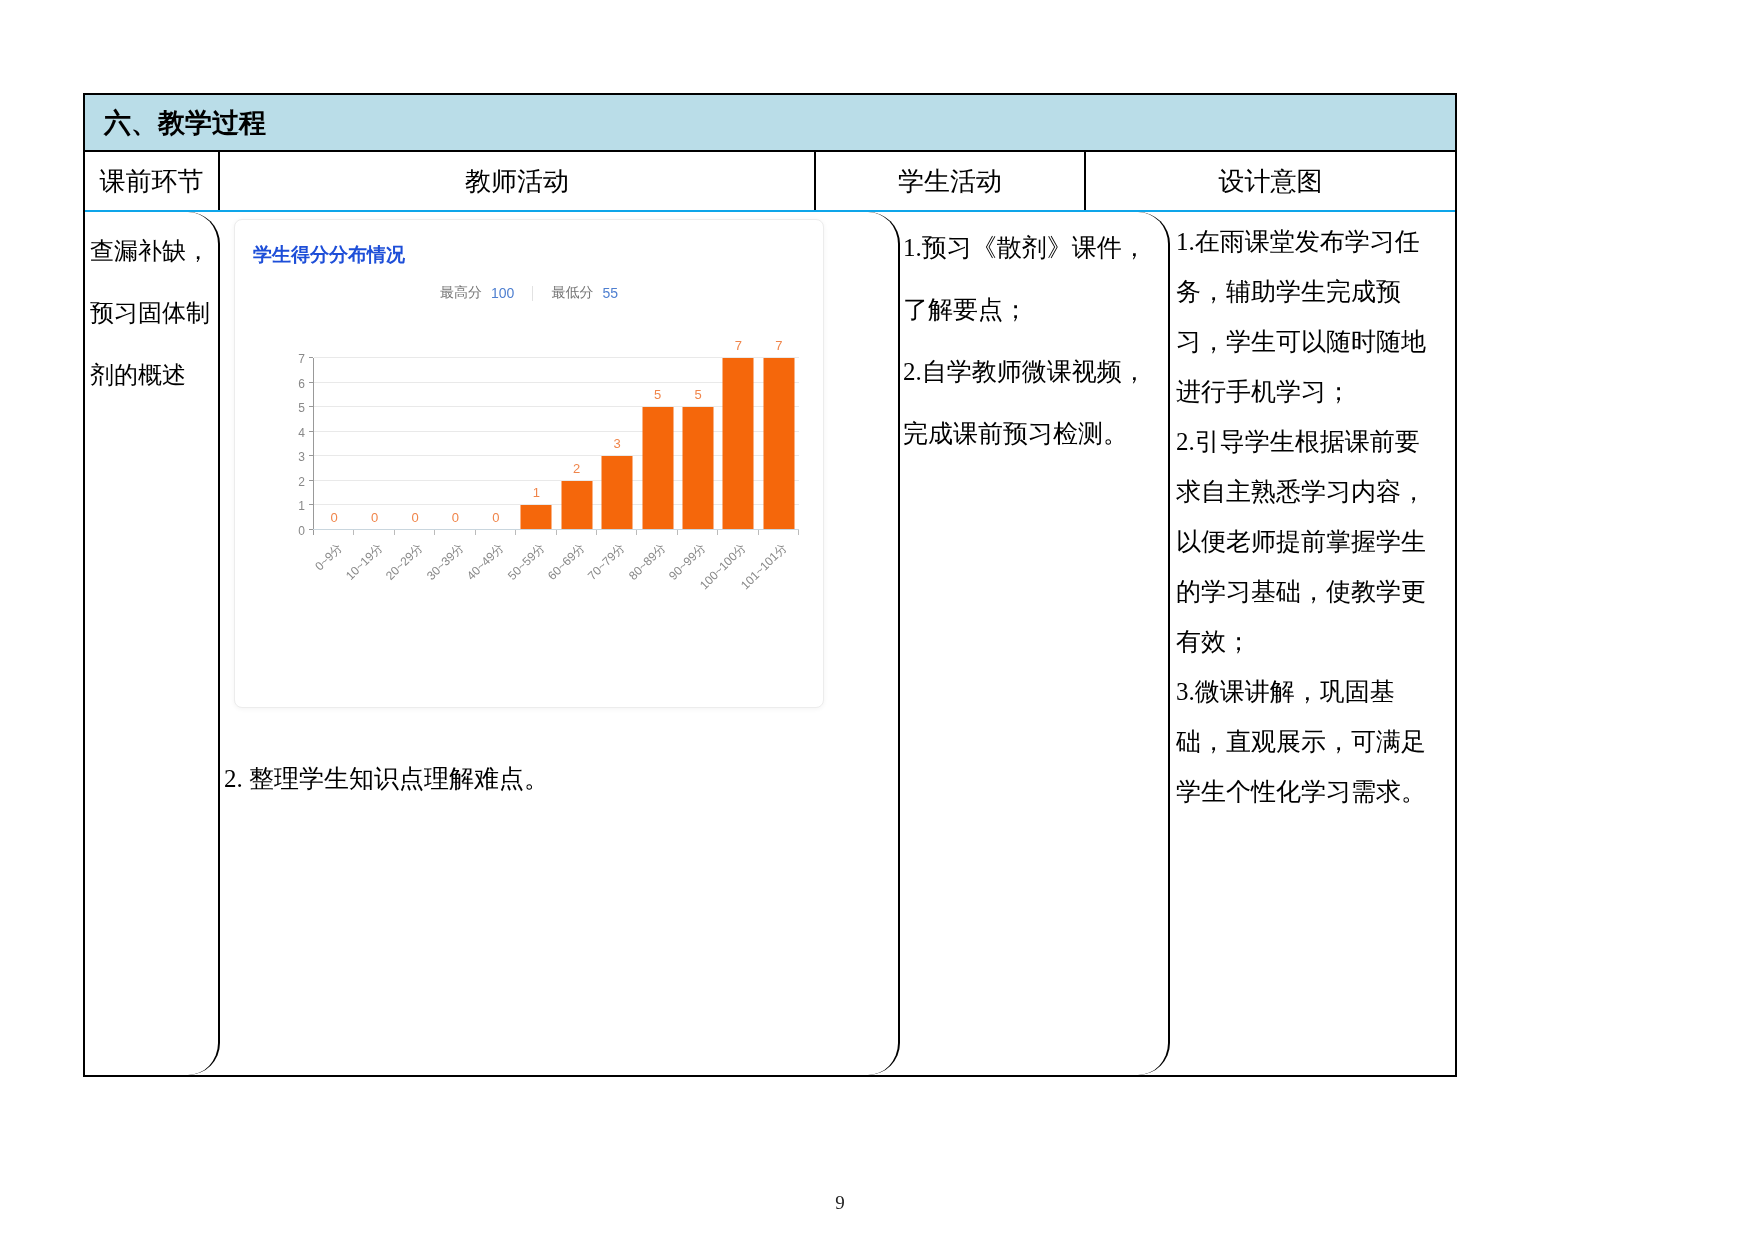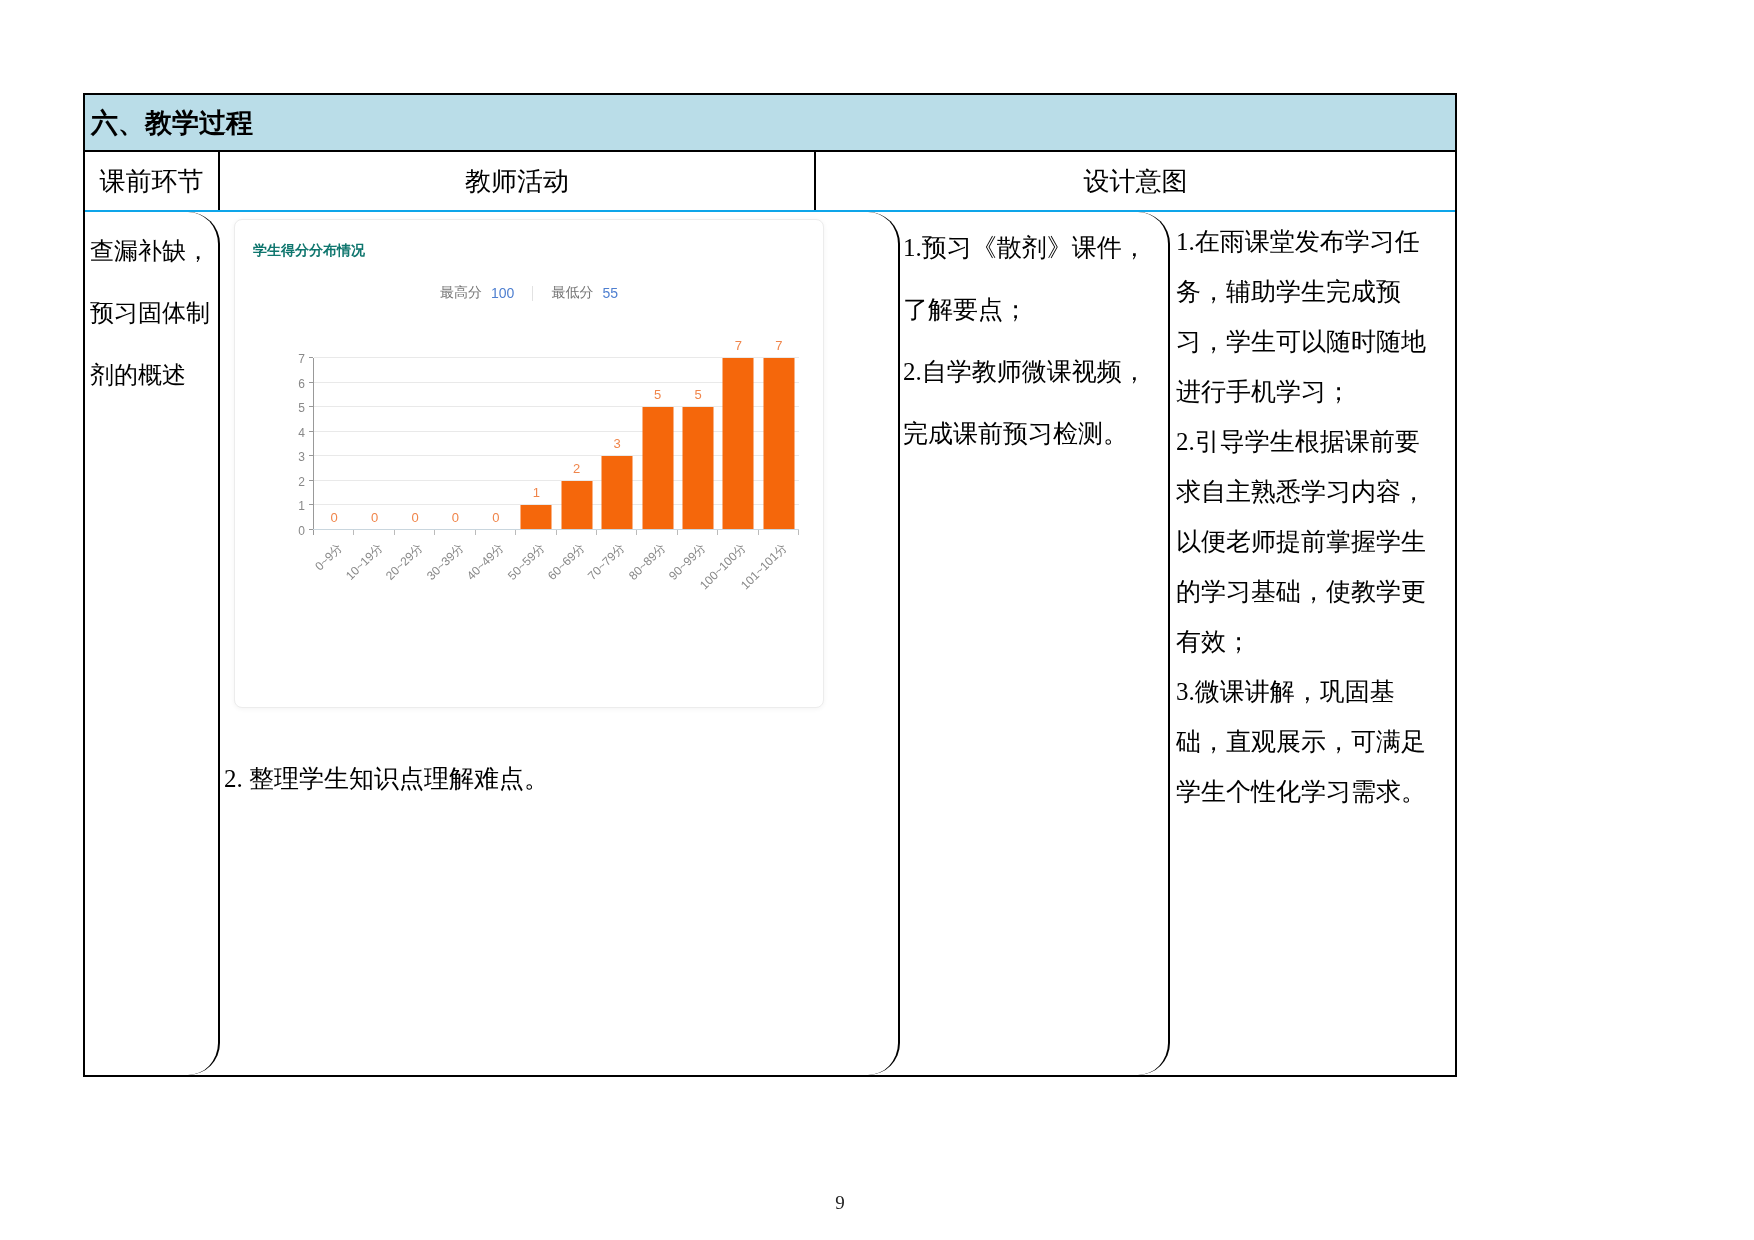--- a/index.html
+++ b/index.html
@@ -8,21 +8,21 @@
     font-family:"Liberation Serif","DejaVu Serif",serif; color:#000;
     overflow:hidden;
   }
   .doc {
     position:absolute; left:83px; top:93px; width:1374px;
     border:2px solid #000; box-sizing:border-box; background:#fff;
   }
   .row { box-sizing:border-box; }
   .r1 {
     height:57px; background:#badde8; border-bottom:2px solid #000;
-    display:flex; align-items:center; padding-left:6px;
+    display:flex; align-items:center; padding-left:19px;
     font-family:"Liberation Sans","DejaVu Sans",sans-serif;
     font-weight:bold; font-size:27px;
   }
   .r2 {
     height:60px; border-bottom:2px solid #000;
     display:flex; align-items:center; padding-left:14px;
     font-family:"Liberation Sans","DejaVu Sans",sans-serif;
     font-weight:bold; font-size:27px;
   }
   .r3 { height:60px; border-bottom:2px solid #0ea5e9; display:flex; }
@@ -55,21 +55,21 @@
 
   
   .chart-card {
     position:relative; width:588px; height:487px; margin:2px 0 0 10px;
     background:#fff; border:1px solid #ececec; border-radius:8px;
     box-shadow:0 1px 5px rgba(0,0,0,0.05);
     font-family:"Liberation Sans","DejaVu Sans",sans-serif;
   }
   .chart-title {
     position:absolute; left:18px; top:22px;
-    font-size:14px; font-weight:bold; color:#0f766e;
+    font-size:19px; font-weight:bold; color:#1d4ed8;
   }
   .chart-stats {
     position:absolute; top:64px; left:0; right:0;
     display:flex; justify-content:center; align-items:center;
     font-size:14px; color:#757575;
   }
   .stat-value { margin-left:9px; }
   .stat-divider { width:1px; height:15px; background:#e2e2e2; margin:0 18px; }
   .chart-plot { position:absolute; left:78px; top:138px; width:486px; height:172px; }
   .chart-plot::before { 
@@ -112,20 +112,21 @@
 <div class="doc">
 
   <div class="row r1">
     <span>六、教学过程</span>
   </div>
 
 
   <div class="row r3">
     <div class="hcell w-stage">课前环节</div>
     <div class="hcell w-teacher">教师活动</div>
+    <div class="hcell w-student">学生活动</div>
     <div class="hcell w-design">设计意图</div>
   </div>
 
   <div class="row r4">
 
     <div class="cell cell-stage">查漏补缺，
 预习固体制
 剂的概述</div>
 
     <div class="cell cell-teacher">

